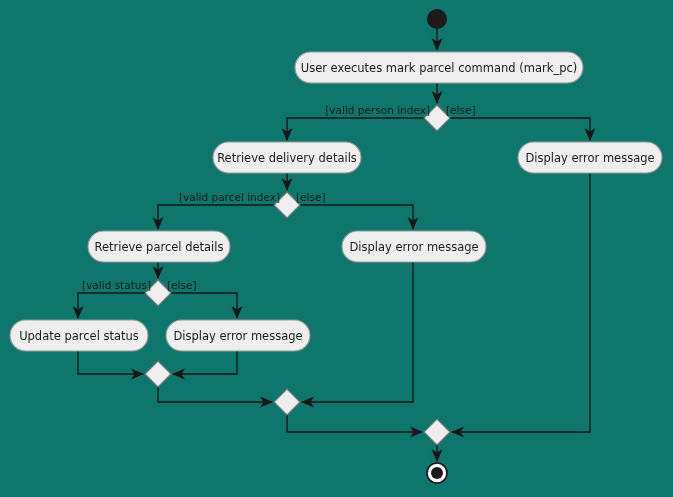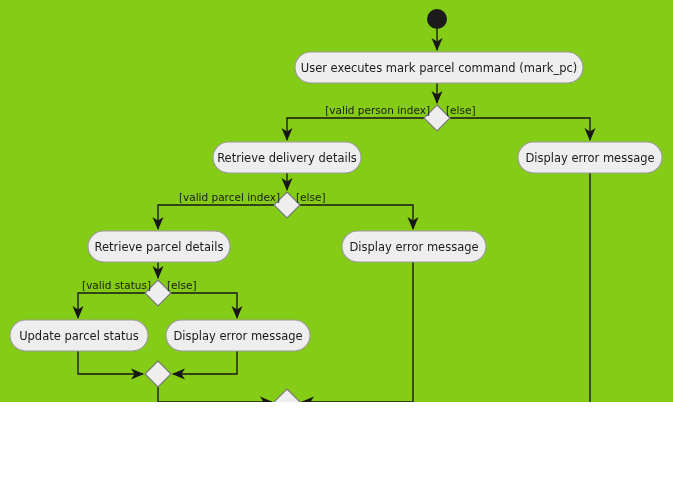--- a/index.html
+++ b/index.html
@@ -3,22 +3,22 @@
 <meta charset="utf-8">
 <style>
   html, body {
     margin: 0;
     padding: 0;
     background: #ffffff;
   }
   #canvas-wrap {
     position: relative;
     width: 673px;
-    height: 402px;
-    background: #84cc16;
+    height: 497px;
+    background: #0f766e;
     overflow: hidden;
     font-family: "DejaVu Sans", sans-serif;
   }
   svg#diagram {
     display: block;
     width: 673px;
     height: 497px;
   }
   .node-box {
     fill: #EEEEEE;

